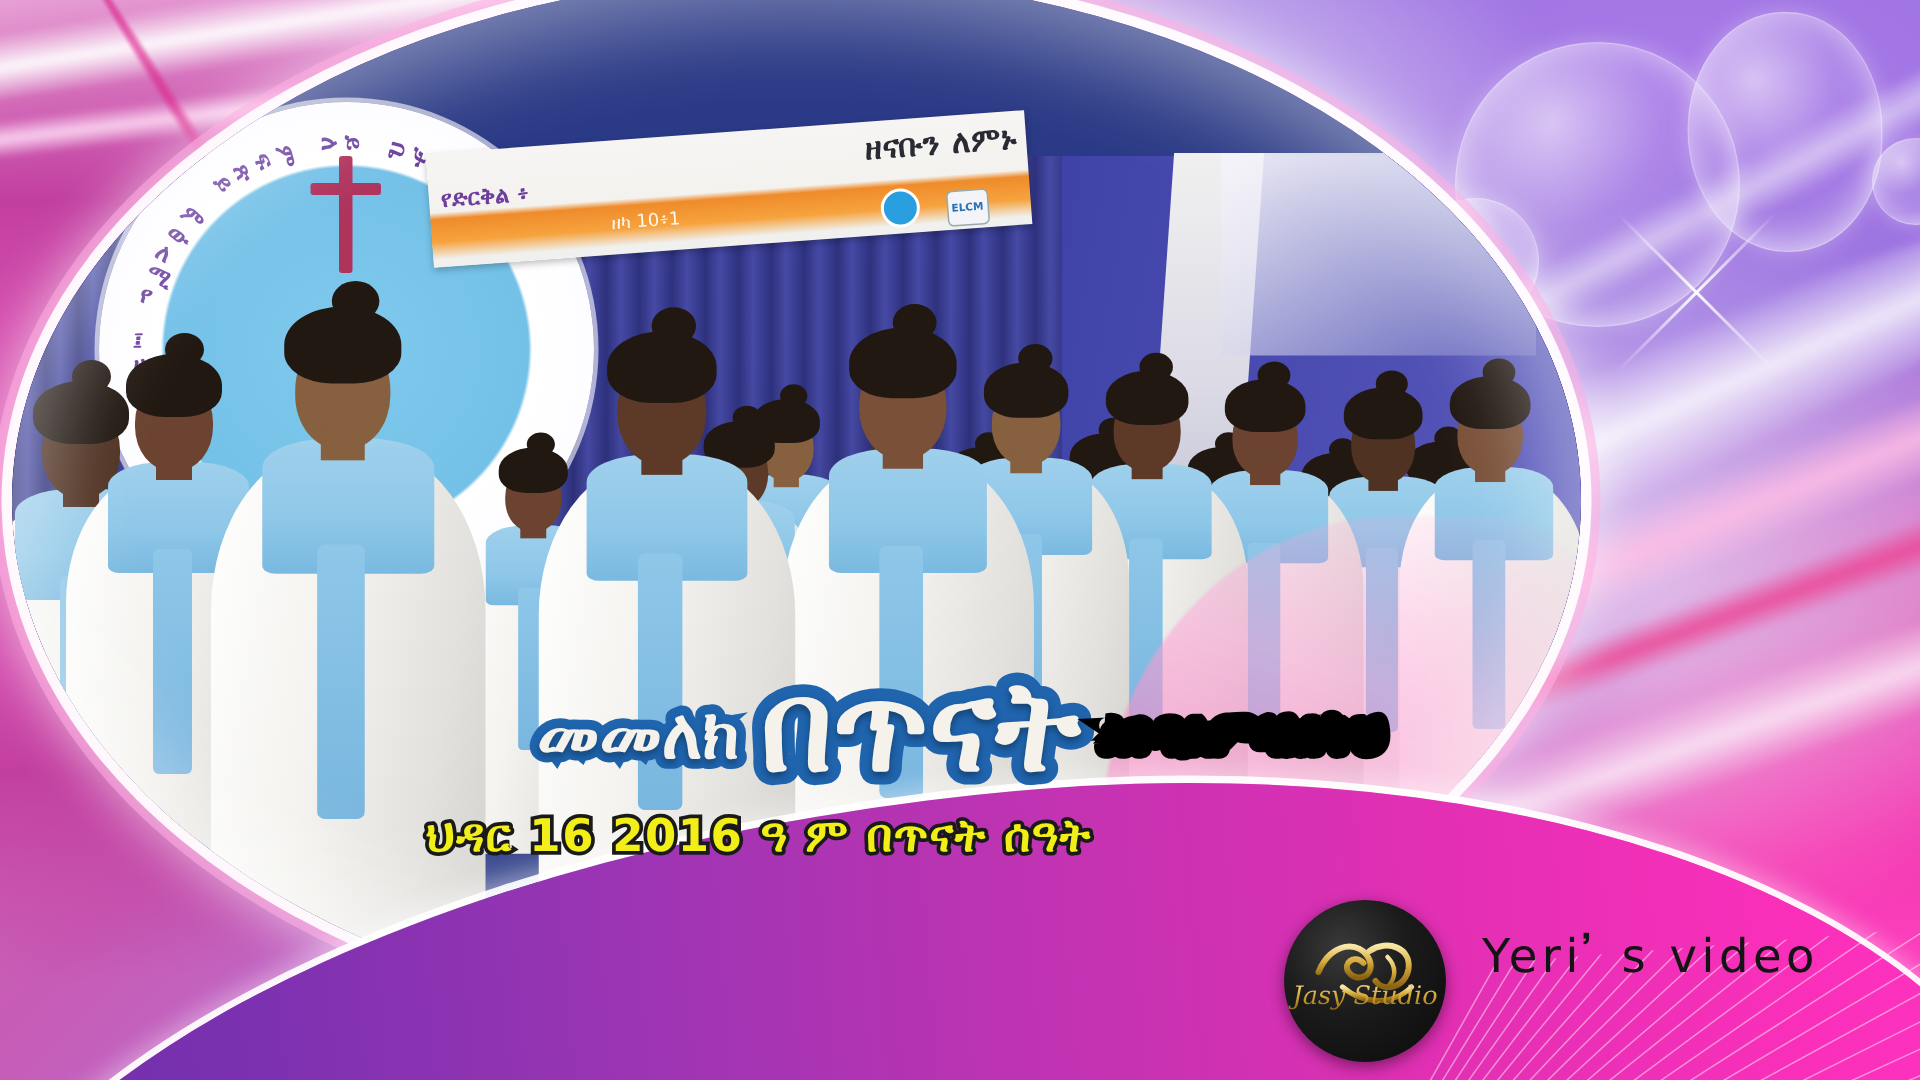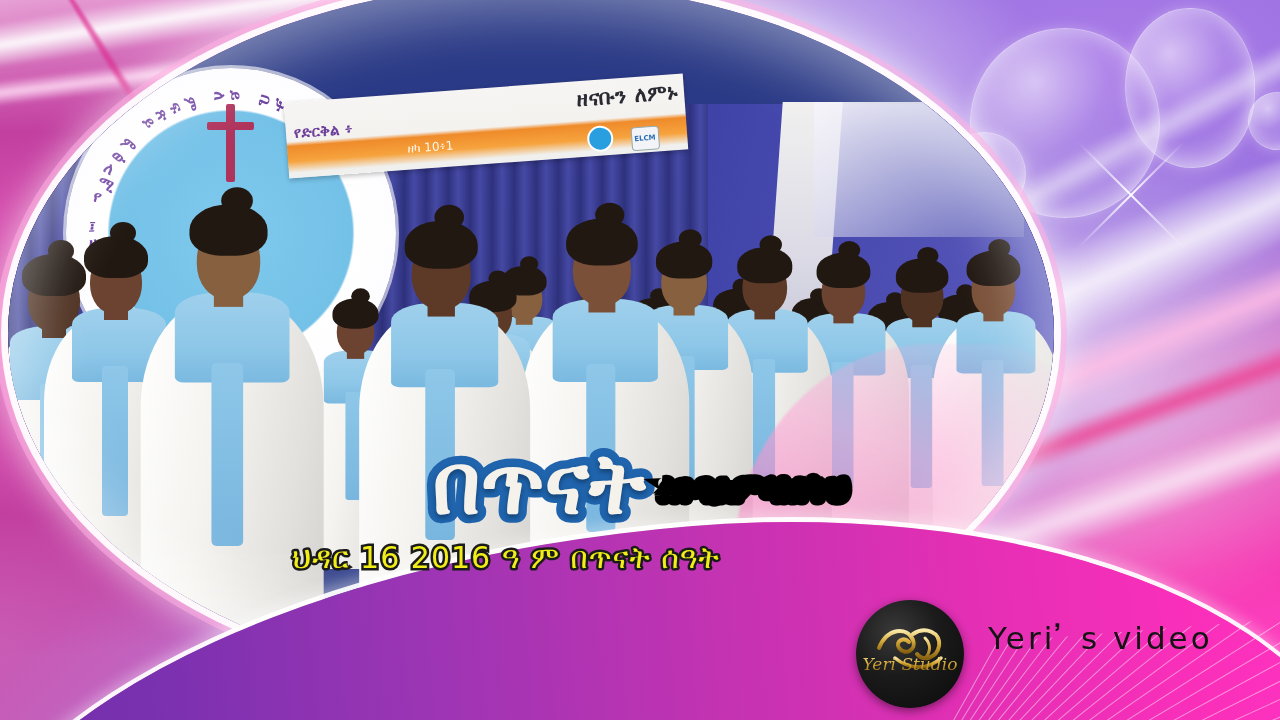--- a/index.html
+++ b/index.html
@@ -165,21 +165,21 @@
     paint-order:stroke fill;
     text-shadow:0 3px 5px rgba(0,0,0,.35);
     line-height:1;white-space:nowrap;
   }
   .t-side{font-size:46px;-webkit-text-stroke-width:13px;}
   .t-main{font-size:84px;-webkit-text-stroke-width:17px;margin-top:-10px;}
   .t-right{font-size:30px;-webkit-text-stroke-width:13px;}
 
   .subtitle{
     position:absolute;left:0;top:540px;width:1012px;text-align:center;
-    font-size:30px;font-weight:normal;color:#f2ee18;
+    font-size:30px;font-weight:bold;color:#f2ee18;
     -webkit-text-stroke:5px #1a1a1a;paint-order:stroke fill;
     letter-spacing:1px;white-space:nowrap;
   }
 
   
   .logo{
     position:absolute;left:856px;top:600px;width:108px;height:108px;border-radius:50%;
     background:radial-gradient(circle at 36% 30%, #3a3a3a 0%, #1b1b1b 42%, #0a0a0a 100%);
     box-shadow:0 3px 10px rgba(0,0,0,.45);
     overflow:hidden;
@@ -489,38 +489,39 @@
         <i style="transform: rotate(-46deg);"></i>
         <i style="transform: rotate(-48deg);"></i>
         <i style="transform: rotate(-50deg);"></i>
         <i style="transform: rotate(-52deg);"></i>
         <i style="transform: rotate(-54deg);"></i>
         <i style="transform: rotate(-56deg);"></i>
       </div>
   </div>
 
   <div class="title-wrap">
+    <span class="t-side">መመለክ</span>
     <span class="t-main">በጥናት</span>
     <span class="t-right">እንዲአምላክነትህ</span>
   </div>
 
   <div class="subtitle">ህዳር 16 2016 ዓ ም በጥናት ሰዓት</div>
 
   <div class="logo">
     <svg class="logo-orn" width="90" height="64" viewBox="0 0 90 64">
       <defs>
         <linearGradient id="g" x1="0" y1="0" x2="0" y2="1">
           <stop offset="0%" stop-color="#f8e7a6"></stop>
             <stop offset="48%" stop-color="#d8ab3c"></stop>
             <stop offset="100%" stop-color="#8a6210"></stop>
         </linearGradient>
       </defs>
       <path d="M14 30 C22 10, 42 8, 48 22 C52 32, 40 38, 34 30 C30 24, 38 18, 44 24" fill="none" stroke="url(#g)" stroke-width="4" stroke-linecap="round"></path>
       <path d="M48 16 C60 8, 76 14, 74 28 C72 40, 58 44, 52 36" fill="none" stroke="url(#g)" stroke-width="4" stroke-linecap="round"></path>
       <path d="M30 40 C44 52, 64 52, 76 40" fill="none" stroke="url(#g)" stroke-width="3.5" stroke-linecap="round"></path>
       <path d="M60 20 C66 26, 66 34, 60 40" fill="none" stroke="url(#g)" stroke-width="3" stroke-linecap="round"></path>
     </svg>
-    <div class="logo-txt">Yeri Studio</div>
+    <div class="logo-txt">Jasy Studio</div>
   </div>
 
   <div class="watermark">Yeri ̓ s video</div>
 
 </div>
 
 </body></html>

